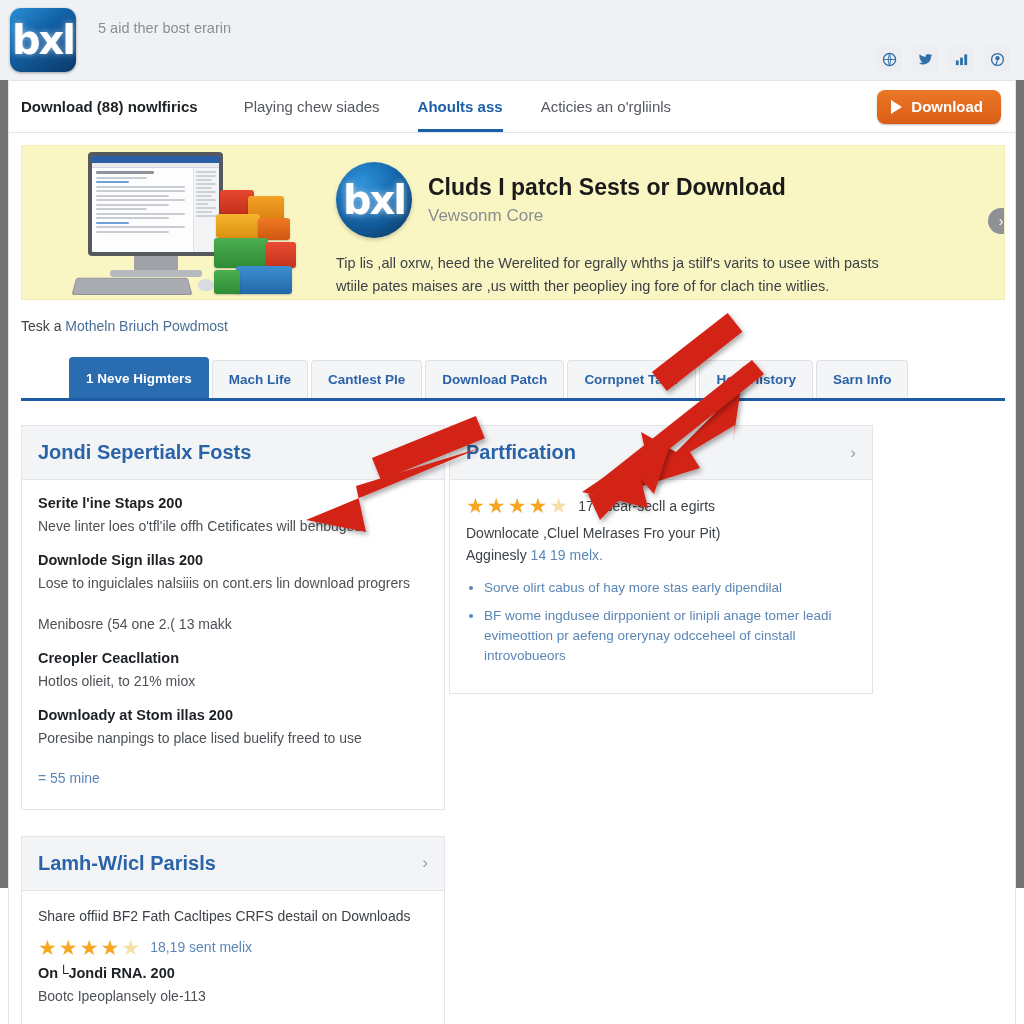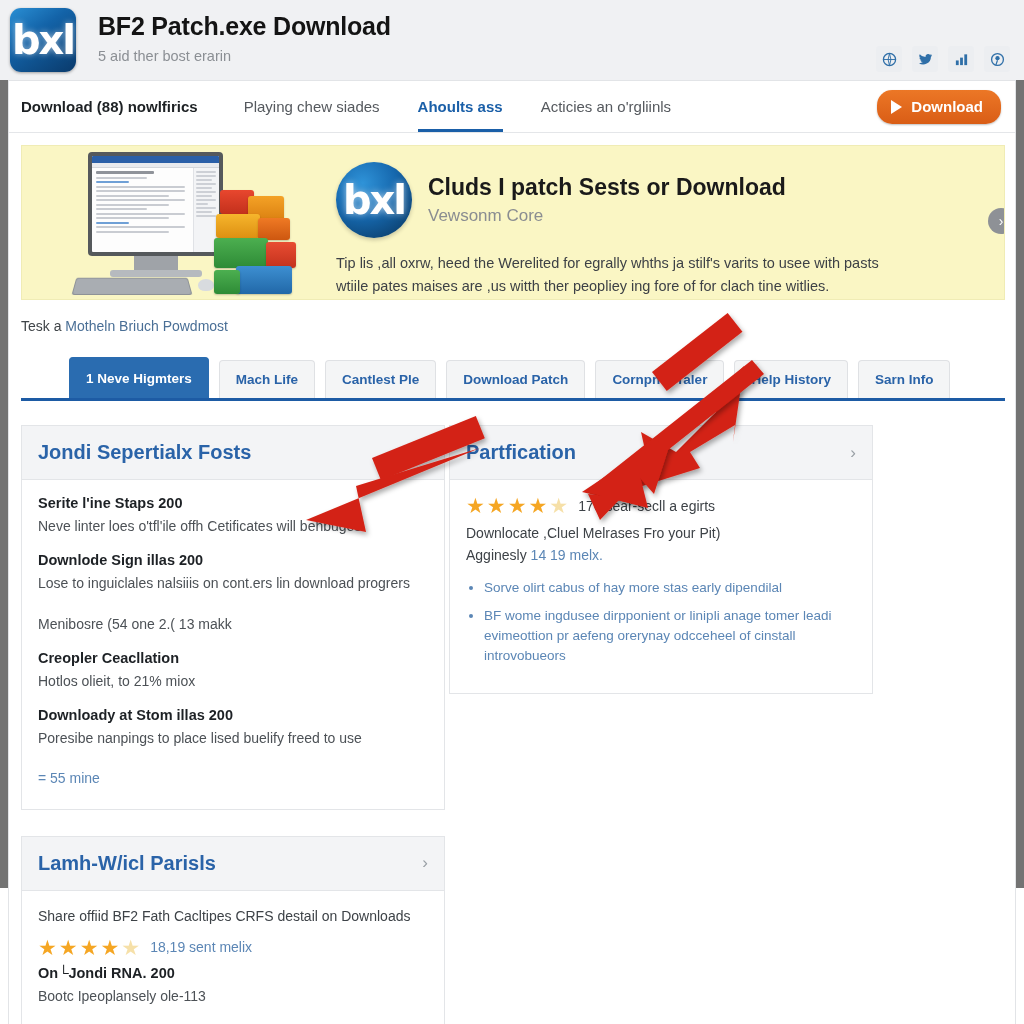--- a/index.html
+++ b/index.html
@@ -91,21 +91,21 @@
   .nav-link.first { color: #1d2124; font-weight: 700; margin-right: 30px; }
   .nav-link.active { color: #1a5fa8; font-weight: 700; }
   .nav-link.active::after {
     content: ""; position: absolute;
     left: 0; right: 16px; bottom: 0; height: 3px; background: #1a5fa8;
   }
   .nav-spacer { flex: 1 1 auto; }
   .download-btn {
     background: linear-gradient(180deg, #ec7726 0%, #d95d16 100%);
     color: #fff; font-weight: 700; font-size: 15px;
-    border-radius: 15px; border: none;
+    border-radius: 8px; border: none;
     height: 34px; padding: 0 18px 0 14px;
     display: flex; align-items: center; gap: 9px;
     box-shadow: 0 1px 2px rgba(0,0,0,.25);
     cursor: pointer;
   }
   .play-tri {
     width: 0; height: 0;
     border-left: 11px solid #fff;
     border-top: 7px solid transparent;
     border-bottom: 7px solid transparent;
@@ -214,21 +214,21 @@
     font-size: 14px; color: #3f4448;
   }
   .breadcrumb a { color: #4a6f96; text-decoration: none; }
 
   
   .tabstrip {
     display: flex; align-items: flex-end;
     margin: 26px 10px 0 12px;
     border-bottom: 3px solid #1d5ba4;
     height: 41px;
-    gap: 10px;
+    gap: 3px;
     padding-left: 48px;
   }
   .tab {
     background: #f4f5f6;
     border: 1px solid #dfe1e4; border-bottom: none;
     border-radius: 4px 4px 0 0;
     font-size: 13.5px; font-weight: 700; color: #2a63a8;
     padding: 0 16px; height: 38px;
     display: flex; align-items: center; white-space: nowrap;
     cursor: pointer;
@@ -296,21 +296,20 @@
 </head>
 <body>
 
 <div class="page">
 
   <div class="site-header">
     <div class="brand-logo">
       <span class="glyph">bxl</span>
     </div>
     <div class="title-block">
-      <div class="page-title">BF2 Patch.exe Download</div>
       <div class="page-subtitle">5 aid ther bost erarin</div>
     </div>
     <div class="social-row">
       <div class="social-btn">
         <svg width="15" height="15" viewBox="0 0 16 16">
             <circle cx="8" cy="8" r="6.5" fill="none" stroke="currentColor" stroke-width="1.4"></circle>
             <path d="M8 1.5 Q5 8 8 14.5 M8 1.5 Q11 8 8 14.5 M1.8 8 H14.2" fill="none" stroke="currentColor" stroke-width="1"></path>
           </svg>
       </div>
       <div class="social-btn">

